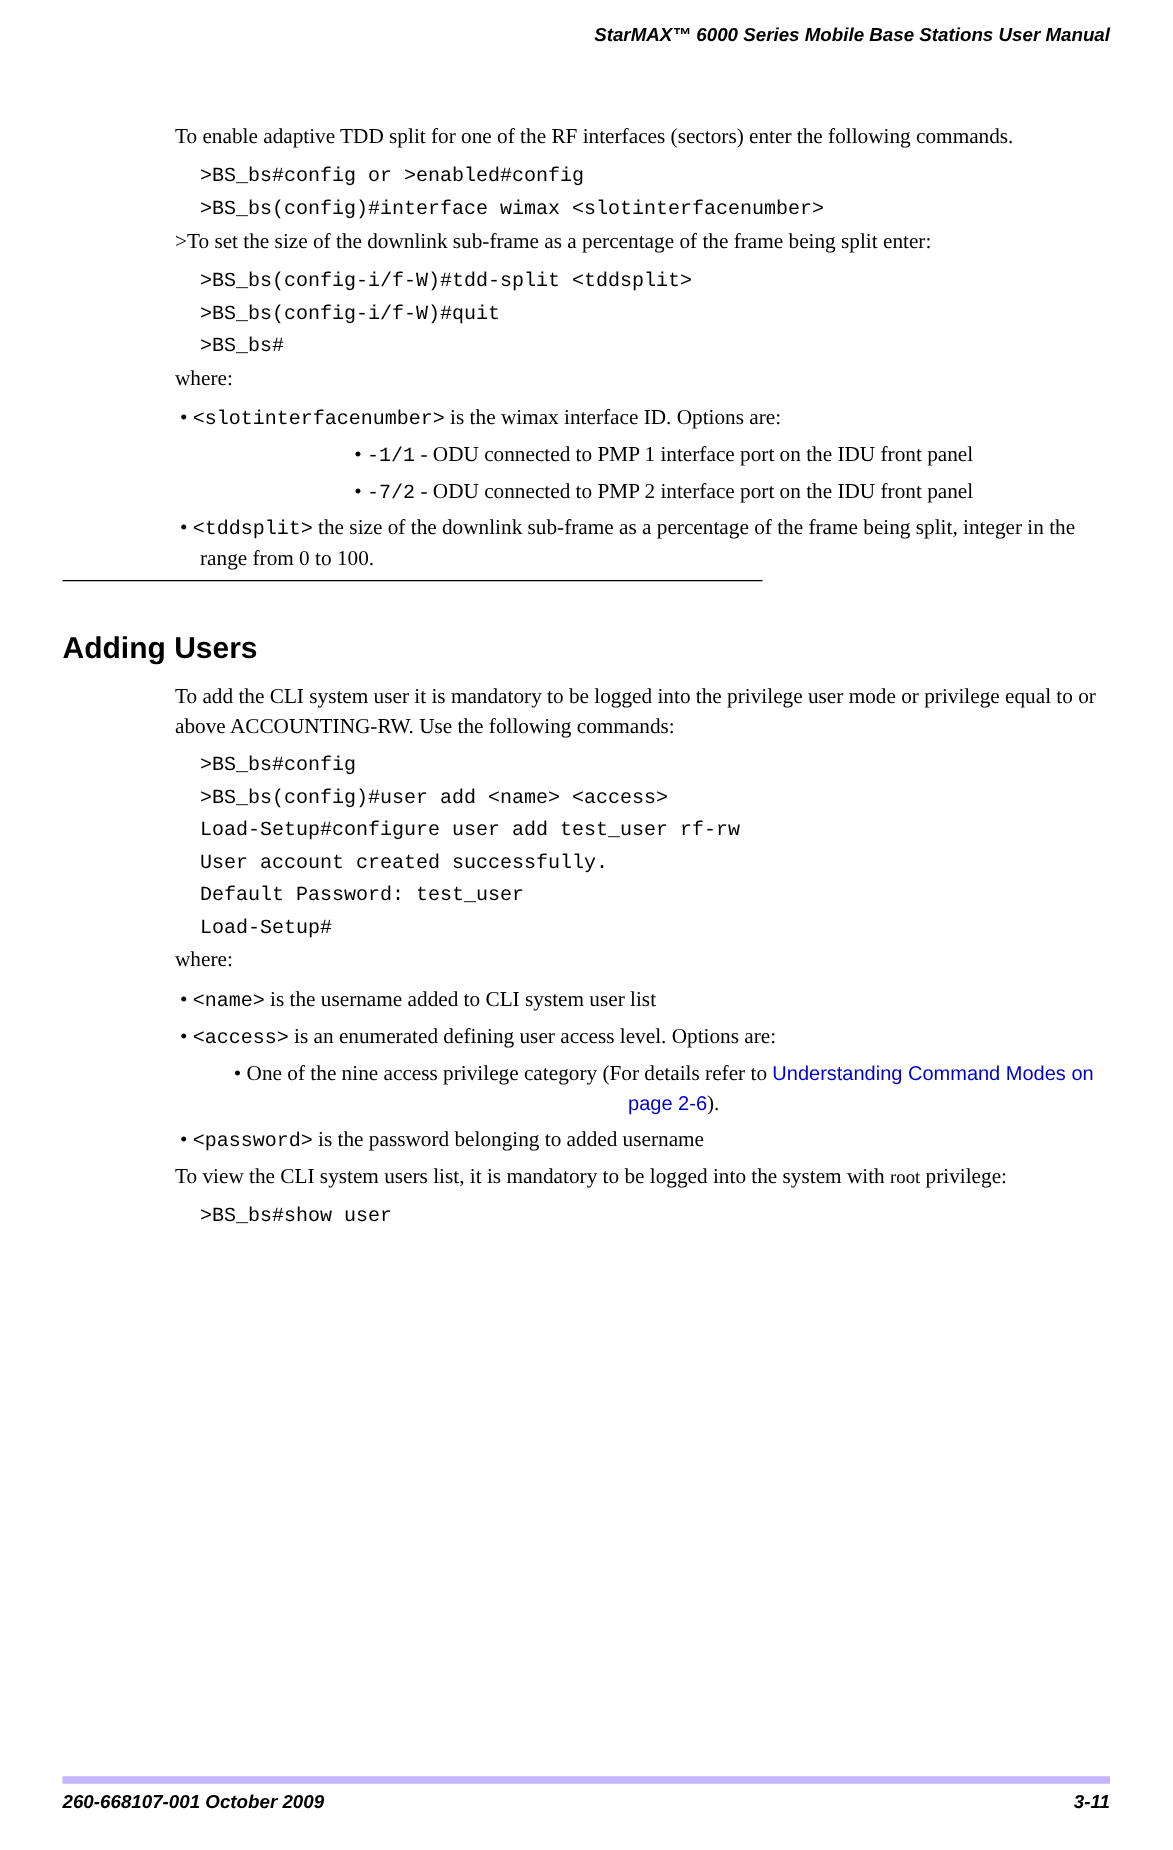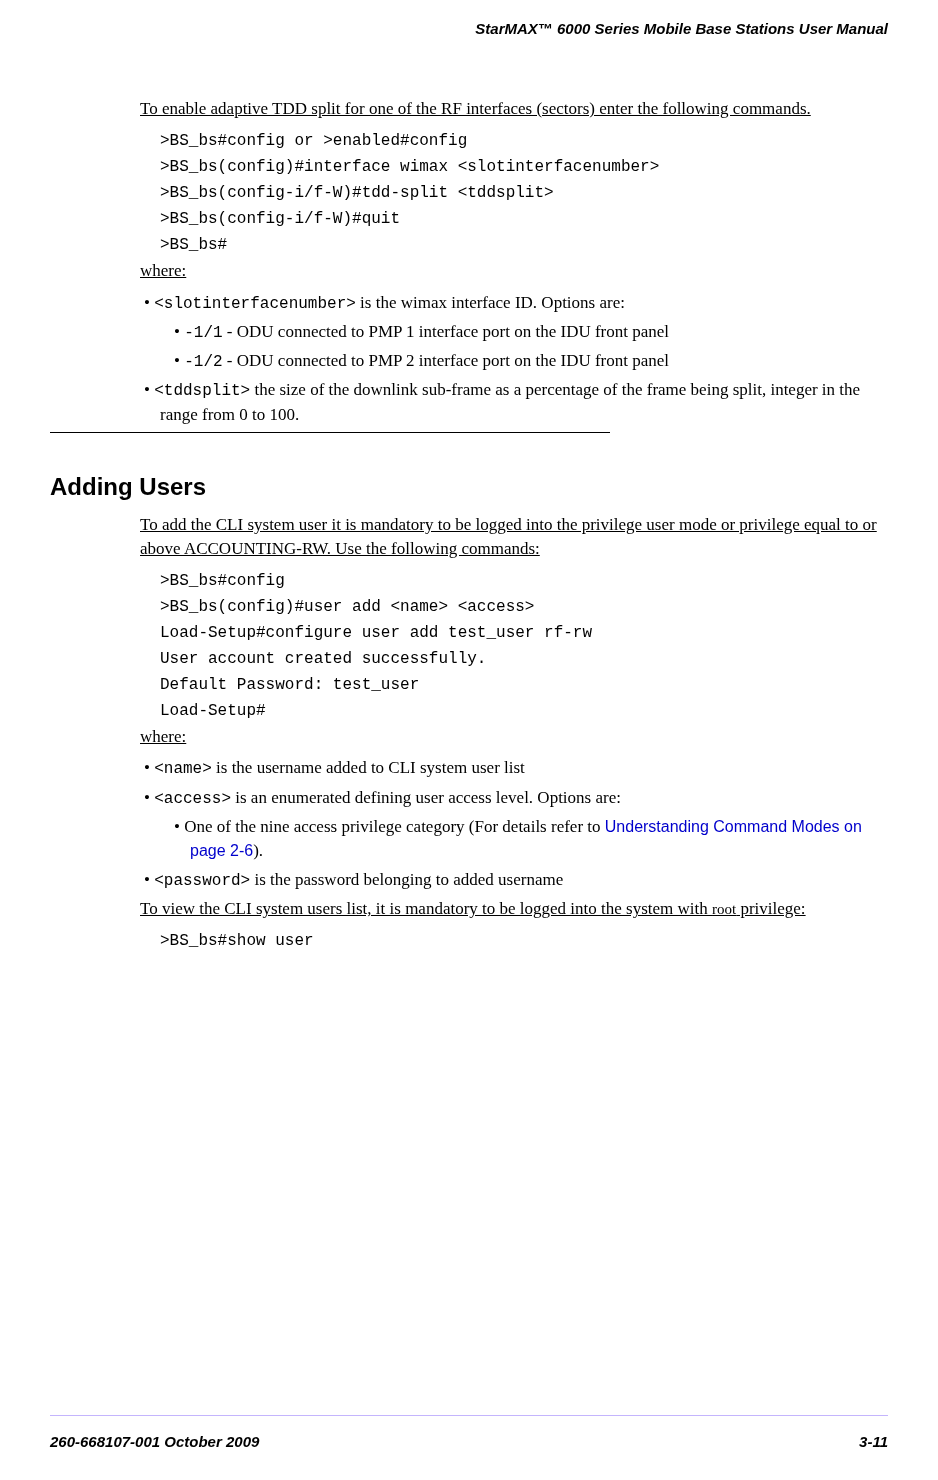--- a/index.html
+++ b/index.html
@@ -22,21 +22,20 @@
     font-weight: bold;
     font-style: italic;
     font-size: 15px;
     margin-bottom: 60px;
   }
   .body-text {
     font-size: 17px;
     line-height: 1.4;
     margin: 0 0 8px 0;
     padding-left: 90px;
-    text-decoration: underline;
   }
   .code-line {
     font-family: 'Courier New', Courier, monospace;
     font-size: 16px;
     line-height: 1.5;
     padding-left: 110px;
     margin: 2px 0;
   }
   .bullet-item {
     font-size: 17px;
@@ -44,20 +43,21 @@
     padding-left: 110px;
     text-indent: -16px;
     margin: 4px 0;
   }
   .bullet-item-nested {
     font-size: 17px;
     line-height: 1.45;
     padding-left: 140px;
     text-indent: -16px;
     margin: 4px 0;
+    text-align: center;
   }
   .mono {
     font-family: 'Courier New', Courier, monospace;
     font-size: 16px;
     margin-top: 33px;
   }
   .h1 {
     font-family: Verdana, Geneva, sans-serif;
     font-weight: bold;
     font-size: 30px;
@@ -80,54 +80,55 @@
     font-family: Verdana, Geneva, sans-serif;
     font-size: 16px;
   }
   .footer {
     display: flex;
     justify-content: space-between;
     font-family: Verdana, Geneva, sans-serif;
     font-weight: bold;
     font-style: italic;
     font-size: 15px;
-    border-top: 1px solid #c4b5fd;
-    padding-top: 17px;
+    border-top: 6px solid #c4b5fd;
+    padding-top: 6px;
     position: absolute;
     bottom: 30px;
     left: 50px;
     right: 50px;
   }
   .small-serif {
     font-size: 15px;
   }
 </style>
 </head>
 <body>
 
 <div class="page">
   <div class="header">StarMAX™ 6000 Series Mobile Base Stations User Manual</div>
 
   <p class="body-text">To enable adaptive TDD split for one of the RF interfaces (sectors) enter the following commands.</p>
 
   <div class="code-line">&gt;BS_bs#config or &gt;enabled#config</div>
   <div class="code-line">&gt;BS_bs(config)#interface wimax &lt;slotinterfacenumber&gt;</div>
 
+  <p class="body-text">&gt;To set the size of the downlink sub-frame as a percentage of the frame being split enter:</p>
 
   <div class="code-line">&gt;BS_bs(config-i/f-W)#tdd-split &lt;tddsplit&gt;</div>
   <div class="code-line">&gt;BS_bs(config-i/f-W)#quit</div>
   <div class="code-line">&gt;BS_bs#</div>
 
   <p class="body-text">where:</p>
 
   <div class="bullet-item">• <span class="mono">&lt;slotinterfacenumber&gt;</span><span> is the wimax interface ID. Options are:</span></div>
 
   <div class="bullet-item-nested">• <span class="mono">-1/1</span><span> - ODU connected to PMP 1 interface port on the IDU front panel</span></div>
 
-  <div class="bullet-item-nested">• <span class="mono">-1/2</span><span> - ODU connected to PMP 2 interface port on the IDU front panel</span></div>
+  <div class="bullet-item-nested">• <span class="mono">-7/2</span><span> - ODU connected to PMP 2 interface port on the IDU front panel</span></div>
 
   <div class="bullet-item">• <span class="mono">&lt;tddsplit&gt;</span><span> the size of the downlink sub-frame as a percentage of the frame being split, integer in the range from 0 to 100.</span></div>
 
   <hr class="h1-rule">
 
   <h2 class="h2">Adding Users</h2>
 
   <p class="body-text">To add the CLI system user it is mandatory to be logged into the privilege user mode or privilege equal to or above ACCOUNTING-RW. Use the following commands:</p>
 
   <div class="code-line">&gt;BS_bs#config</div>

